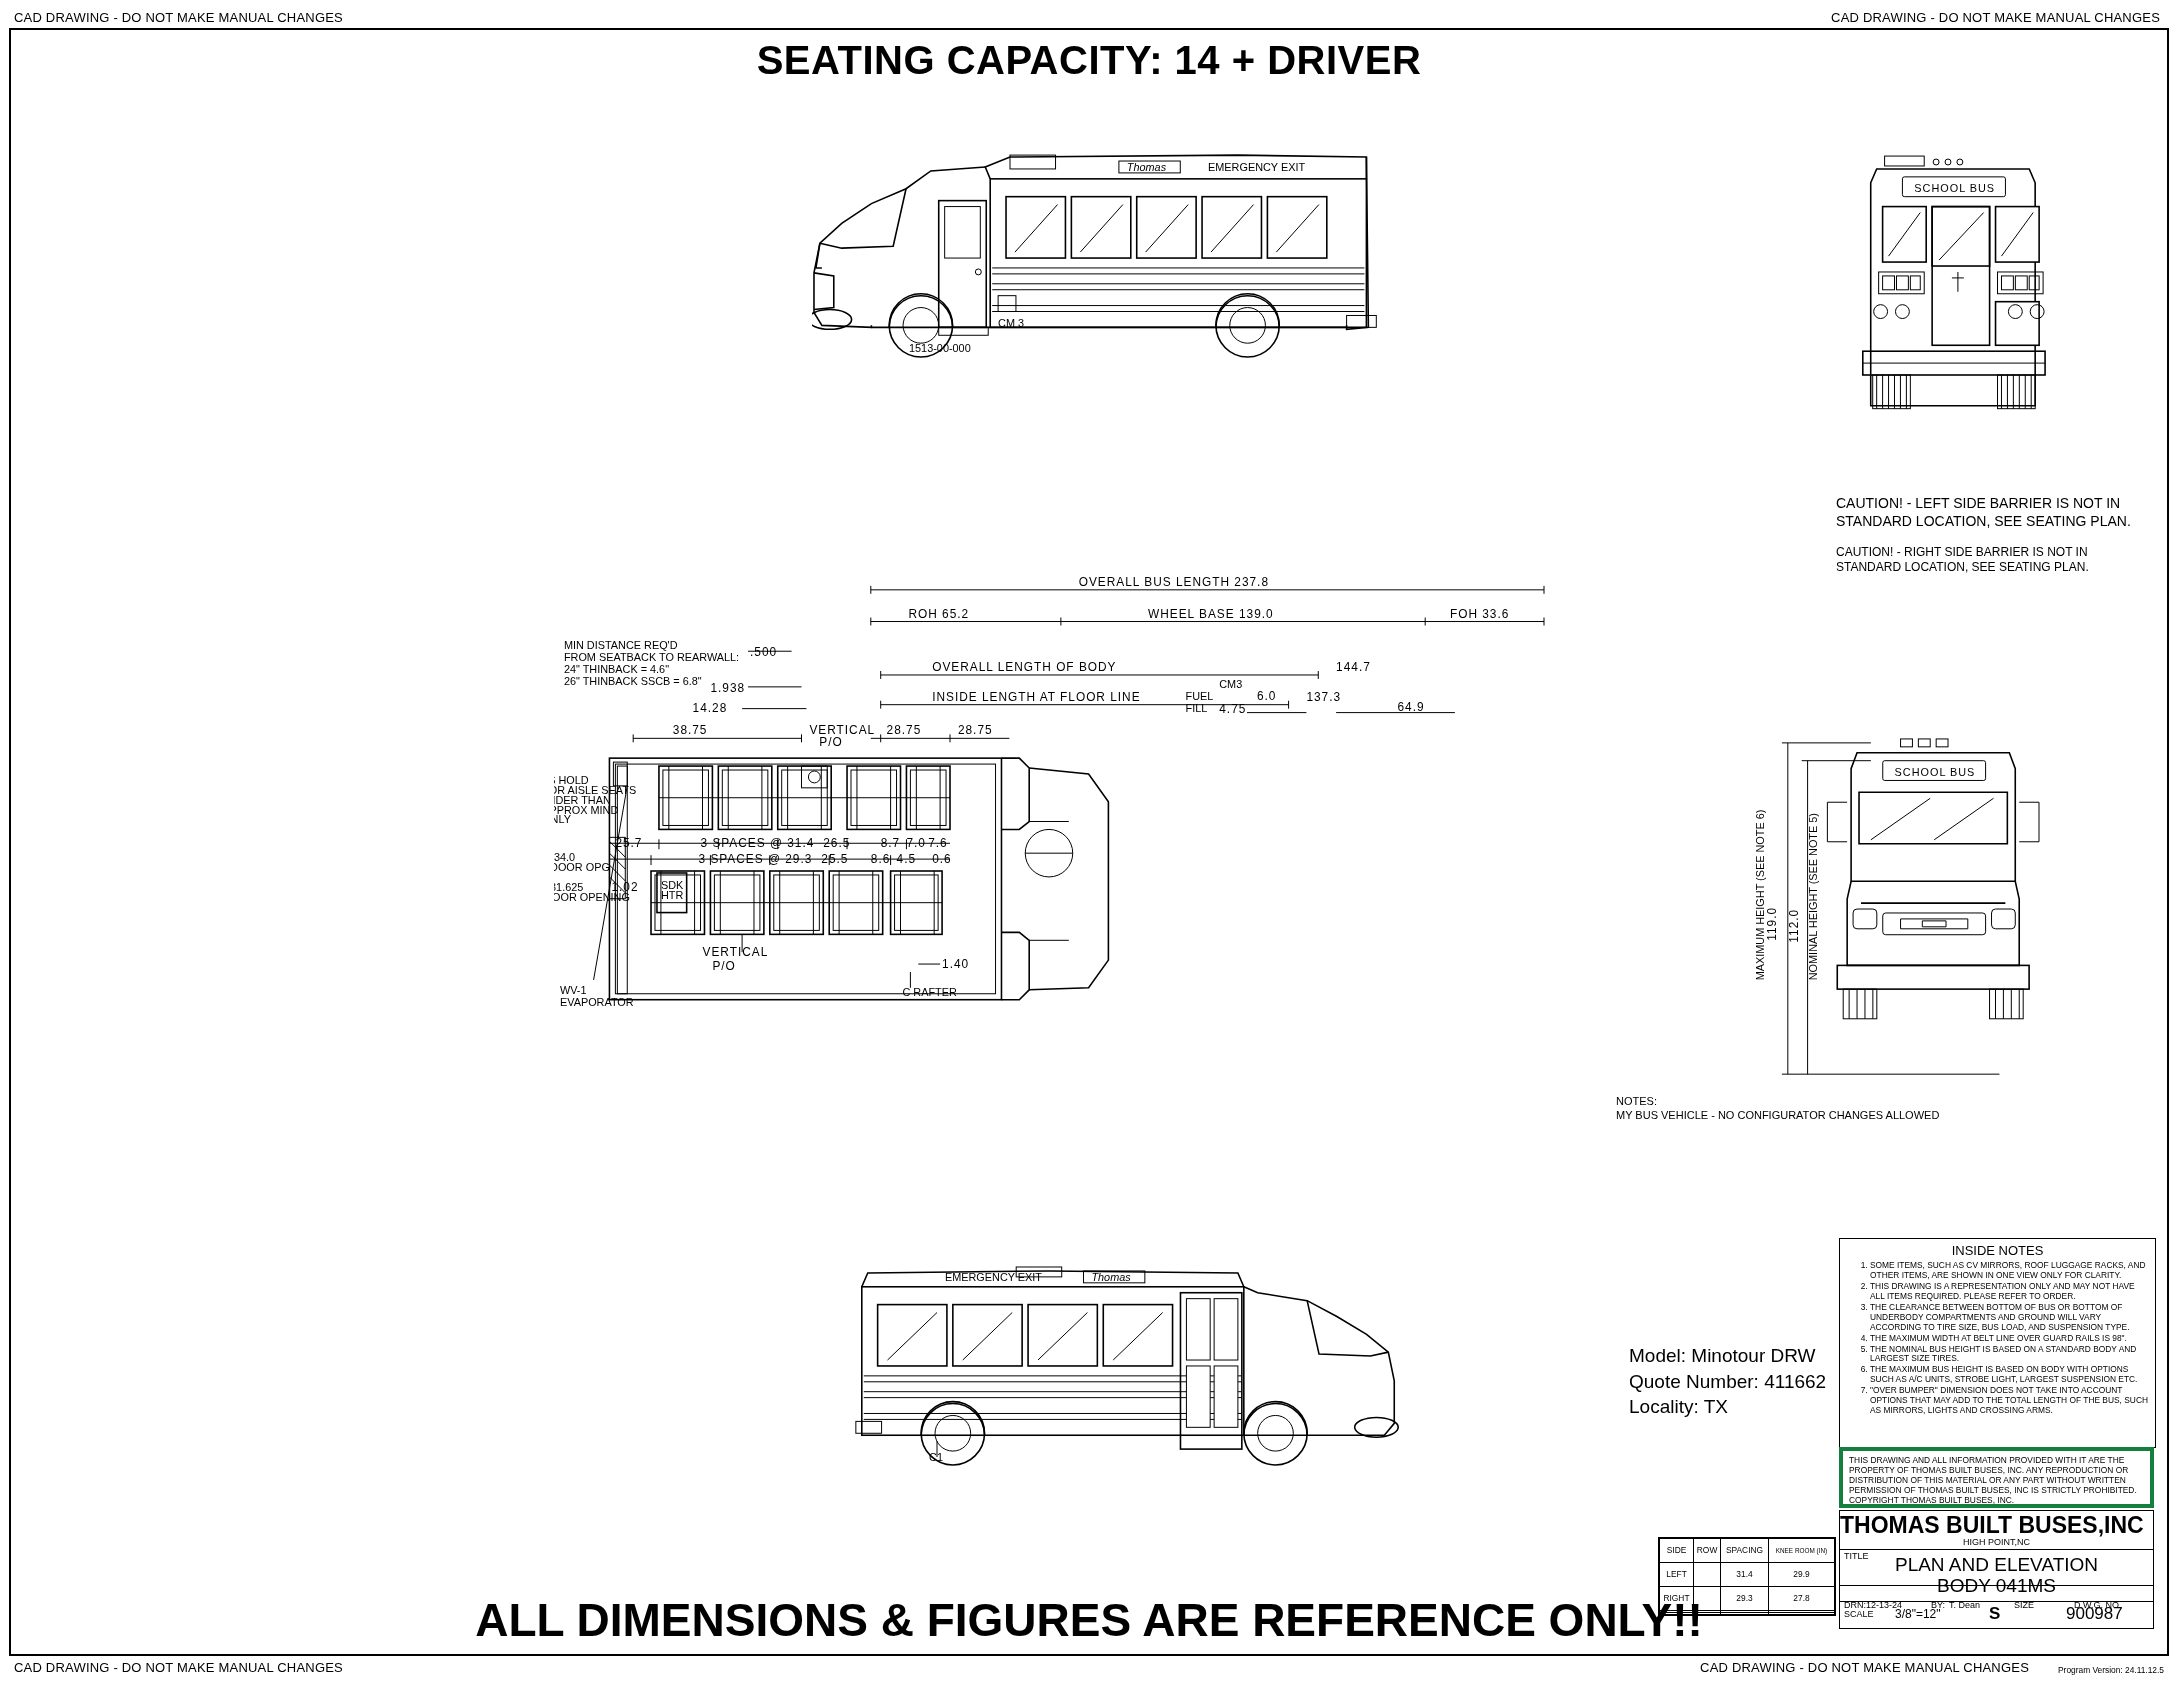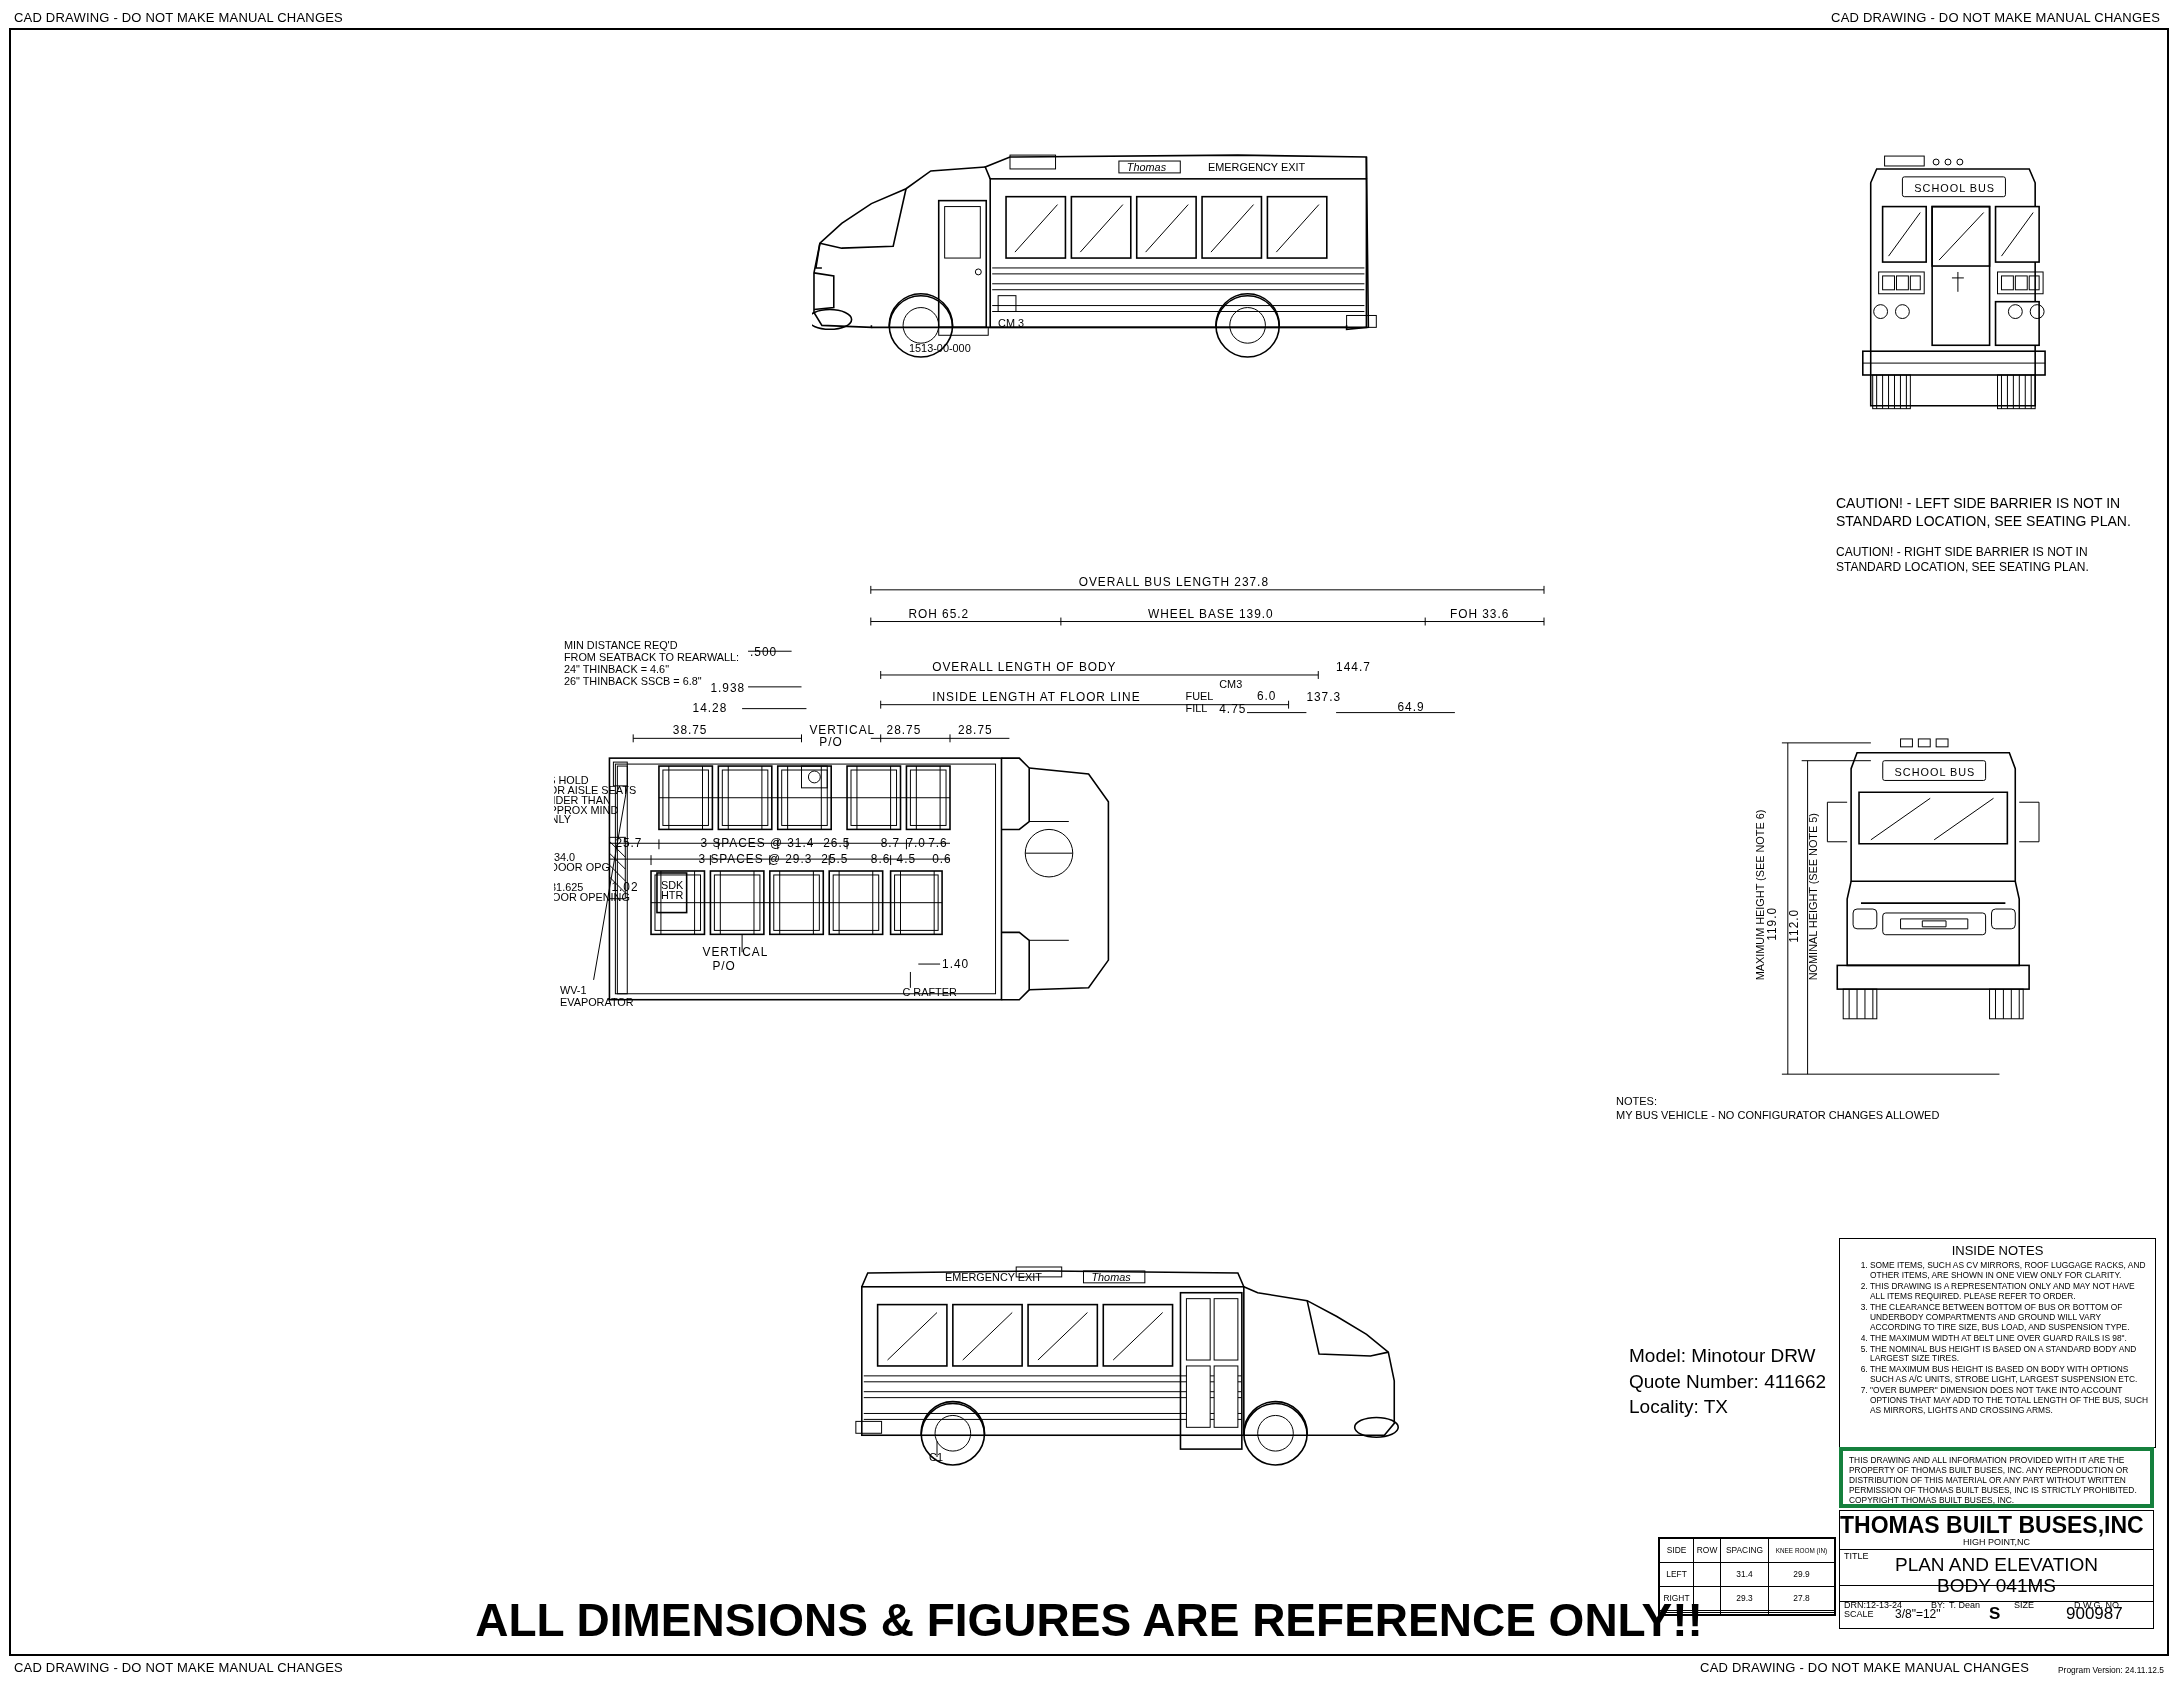--- a/index.html
+++ b/index.html
@@ -53,20 +53,21 @@
 <div class="sheet">
 
   <div class="hdr hdr-left">CAD DRAWING - DO NOT MAKE MANUAL CHANGES</div>
   <div class="hdr hdr-right">CAD DRAWING - DO NOT MAKE MANUAL CHANGES</div>
   <div class="hdr ftr-left">CAD DRAWING - DO NOT MAKE MANUAL CHANGES</div>
   <div class="hdr ftr-right">CAD DRAWING - DO NOT MAKE MANUAL CHANGES</div>
   <div class="progver">Program Version: 24.11.12.5</div>
 
   <div class="frame"></div>
 
+  <div class="title-main">SEATING CAPACITY: 14 + DRIVER</div>
   <div class="title-bottom">ALL DIMENSIONS &amp; FIGURES ARE REFERENCE ONLY!!</div>
 
   <svg style="position:absolute;left:812px;top:149px;" width="693" height="327" viewBox="0 0 700 330">
 
     <path class="ln med" d="M 180 30 L 175 18 L 200 8 L 430 6 L 560 8 L 560 30"></path>
     <path class="ln med" d="M 175 18 L 120 22 L 95 40 L 60 55 L 30 75 L 8 95 L 2 125 L 2 165 L 10 178 L 60 180 L 60 178"></path>
     <path class="ln med" d="M 560 8 L 562 180 L 540 182 L 540 178"></path>
     <path class="ln med" d="M 60 180 L 540 180"></path>
 
     <rect class="ln med" x="180" y="30" width="380" height="150"></rect>

